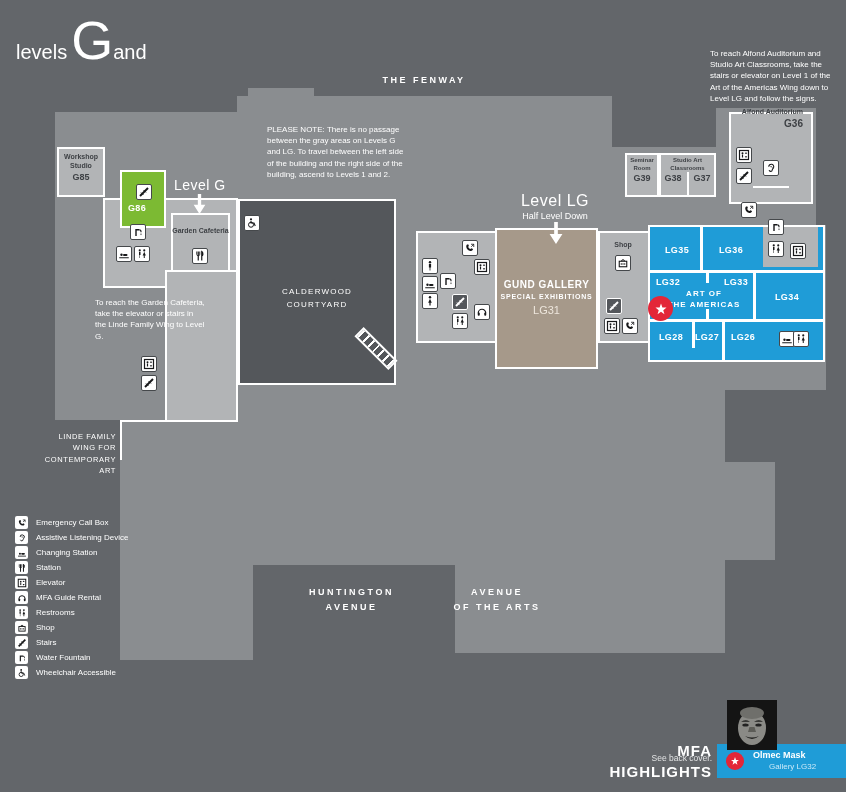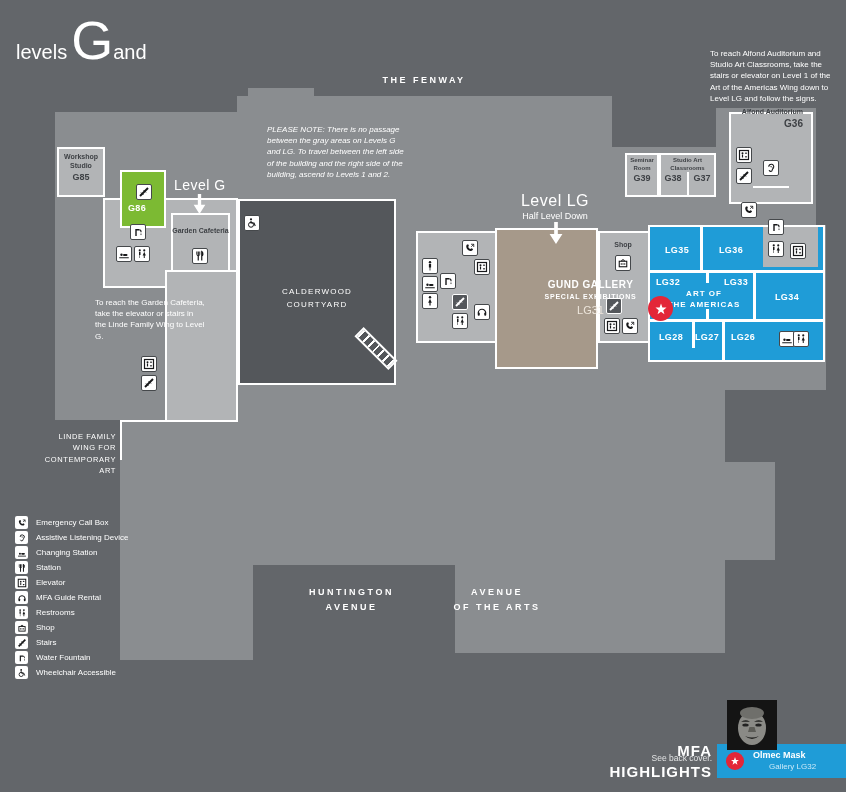--- a/index.html
+++ b/index.html
@@ -62,21 +62,21 @@
   <div class="street" style="left:289px;top:585px;width:125px;">
     <div>HUNTINGTON</div>
     <div>AVENUE</div>
   </div>
   <div class="street" style="left:437px;top:585px;width:120px;">
     <div>AVENUE</div>
     <div>OF THE ARTS</div>
   </div>
 
   <div class="note" style="left:710px;top:48px;width:132px;">To reach Alfond Auditorium and Studio Art Classrooms, take the stairs or elevator on Level 1 of the Art of the Americas Wing down to Level LG and follow the signs.</div>
-  <div class="note" style="left:267px;top:124px;width:140px;font-style:italic;">PLEASE NOTE: There is no passage between the gray areas on Levels G and LG. To travel between the left side of the building and the right side of the building, ascend to Levels 1 and 2.</div>
+  <div class="note" style="left:267px;top:124px;width:140px;">PLEASE NOTE: There is no passage between the gray areas on Levels G and LG. To travel between the left side of the building and the right side of the building, ascend to Levels 1 and 2.</div>
   <div class="note" style="left:95px;top:297px;width:110px;">To reach the Garden Cafeteria, take the elevator or stairs in the Linde Family Wing to Level G.</div>
 
   <div class="room" style="left:103px;top:198px;width:135px;height:90px;"></div>
   <div class="room" style="left:165px;top:270px;width:73px;height:152px;"></div>
   <div class="room" style="left:57px;top:147px;width:48px;height:50px;"></div>
   <div class="rlabel" style="left:58px;top:153px;width:46px;">
     <span class="nm">Workshop Studio</span>
     <span class="no">G85</span>
   </div>
   <div class="room" style="left:120px;top:170px;width:46px;height:58px;background:var(--green,#7CBA33);"></div>
@@ -119,21 +119,21 @@
   <div class="wline" style="left:687px;top:172px;width:2px;height:23px;z-index:6;"></div>
 
   <div class="room" style="left:729px;top:112px;width:84px;height:92px;"></div>
   <div class="rlabel" style="left:731px;top:108px;width:72px;text-align:right;">
     <span class="nm">Alfond Auditorium</span>
     <span class="no" style="font-size:10px;">G36</span>
   </div>
   <div class="wline" style="left:753px;top:186px;width:36px;height:2px;"></div>
 
   <div class="room" style="left:495px;top:228px;width:103px;height:141px;background:var(--brown,#A6998A);"></div>
-  <div class="stack" style="left:497px;top:279px;width:99px;margin-left:44px;">
+  <div class="stack" style="left:497px;top:279px;width:99px;">
     <div style="font-size:10px;font-weight:bold;letter-spacing:.5px;">GUND GALLERY</div>
     <div style="font-size:7px;font-weight:bold;letter-spacing:.8px;margin-top:3px;">SPECIAL EXHIBITIONS</div>
     <div style="font-size:11px;color:#EDE6DC;margin-top:4px;">LG31</div>
   </div>
 
   <div class="lvl" style="left:505px;top:192px;width:100px;text-align:center;font-size:16px;letter-spacing:.5px;">Level LG</div>
   <div class="lvl" style="left:505px;top:211px;width:100px;text-align:center;font-size:9px;">Half Level Down</div>
   <div class="arrow" style="left:549px;top:222px;">
     <svg width="14" height="22" viewBox="0 0 14 24">
         <path d="M5 0h4v13h5l-7 11L0 13h5z" fill="#fff"></path>

